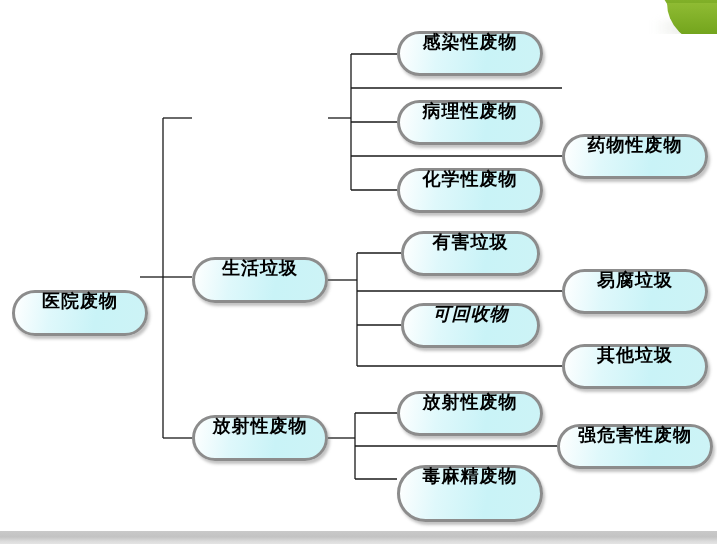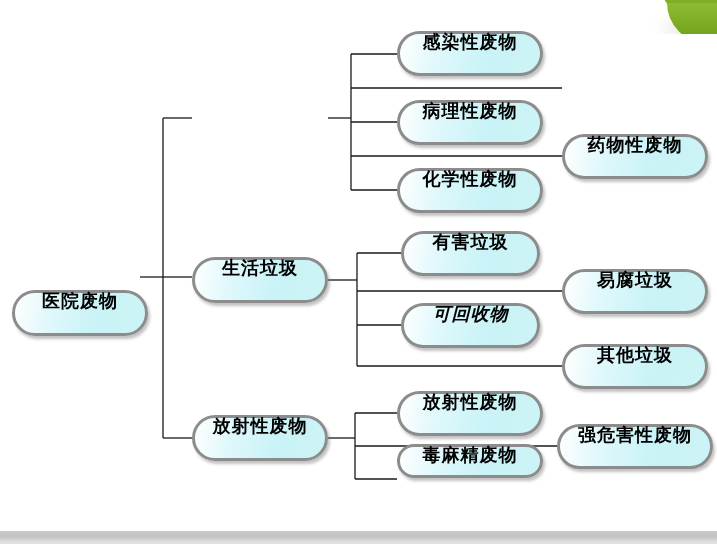--- a/index.html
+++ b/index.html
@@ -219,20 +219,20 @@
   </div>
 
   <div class="node lvl3" style="left:397px; top:391px; width:146px; height:45px;">
     <span class="label">放射性废物</span>
   </div>
 
   <div class="node lvl3" style="left:557px; top:424px; width:156px; height:45px;">
     <span class="label">强危害性废物</span>
   </div>
 
-  <div class="node lvl3" style="left:397px; top:444px; width:146px; height:34px;">
+  <div class="node lvl3" style="left:397px; top:465px; width:146px; height:57px;">
     <span class="label">毒麻精废物</span>
   </div>
 
   <div id="bottom-band"></div>
   <div id="bottom-band-edge"></div>
 
 </div>
 
 </body></html>

